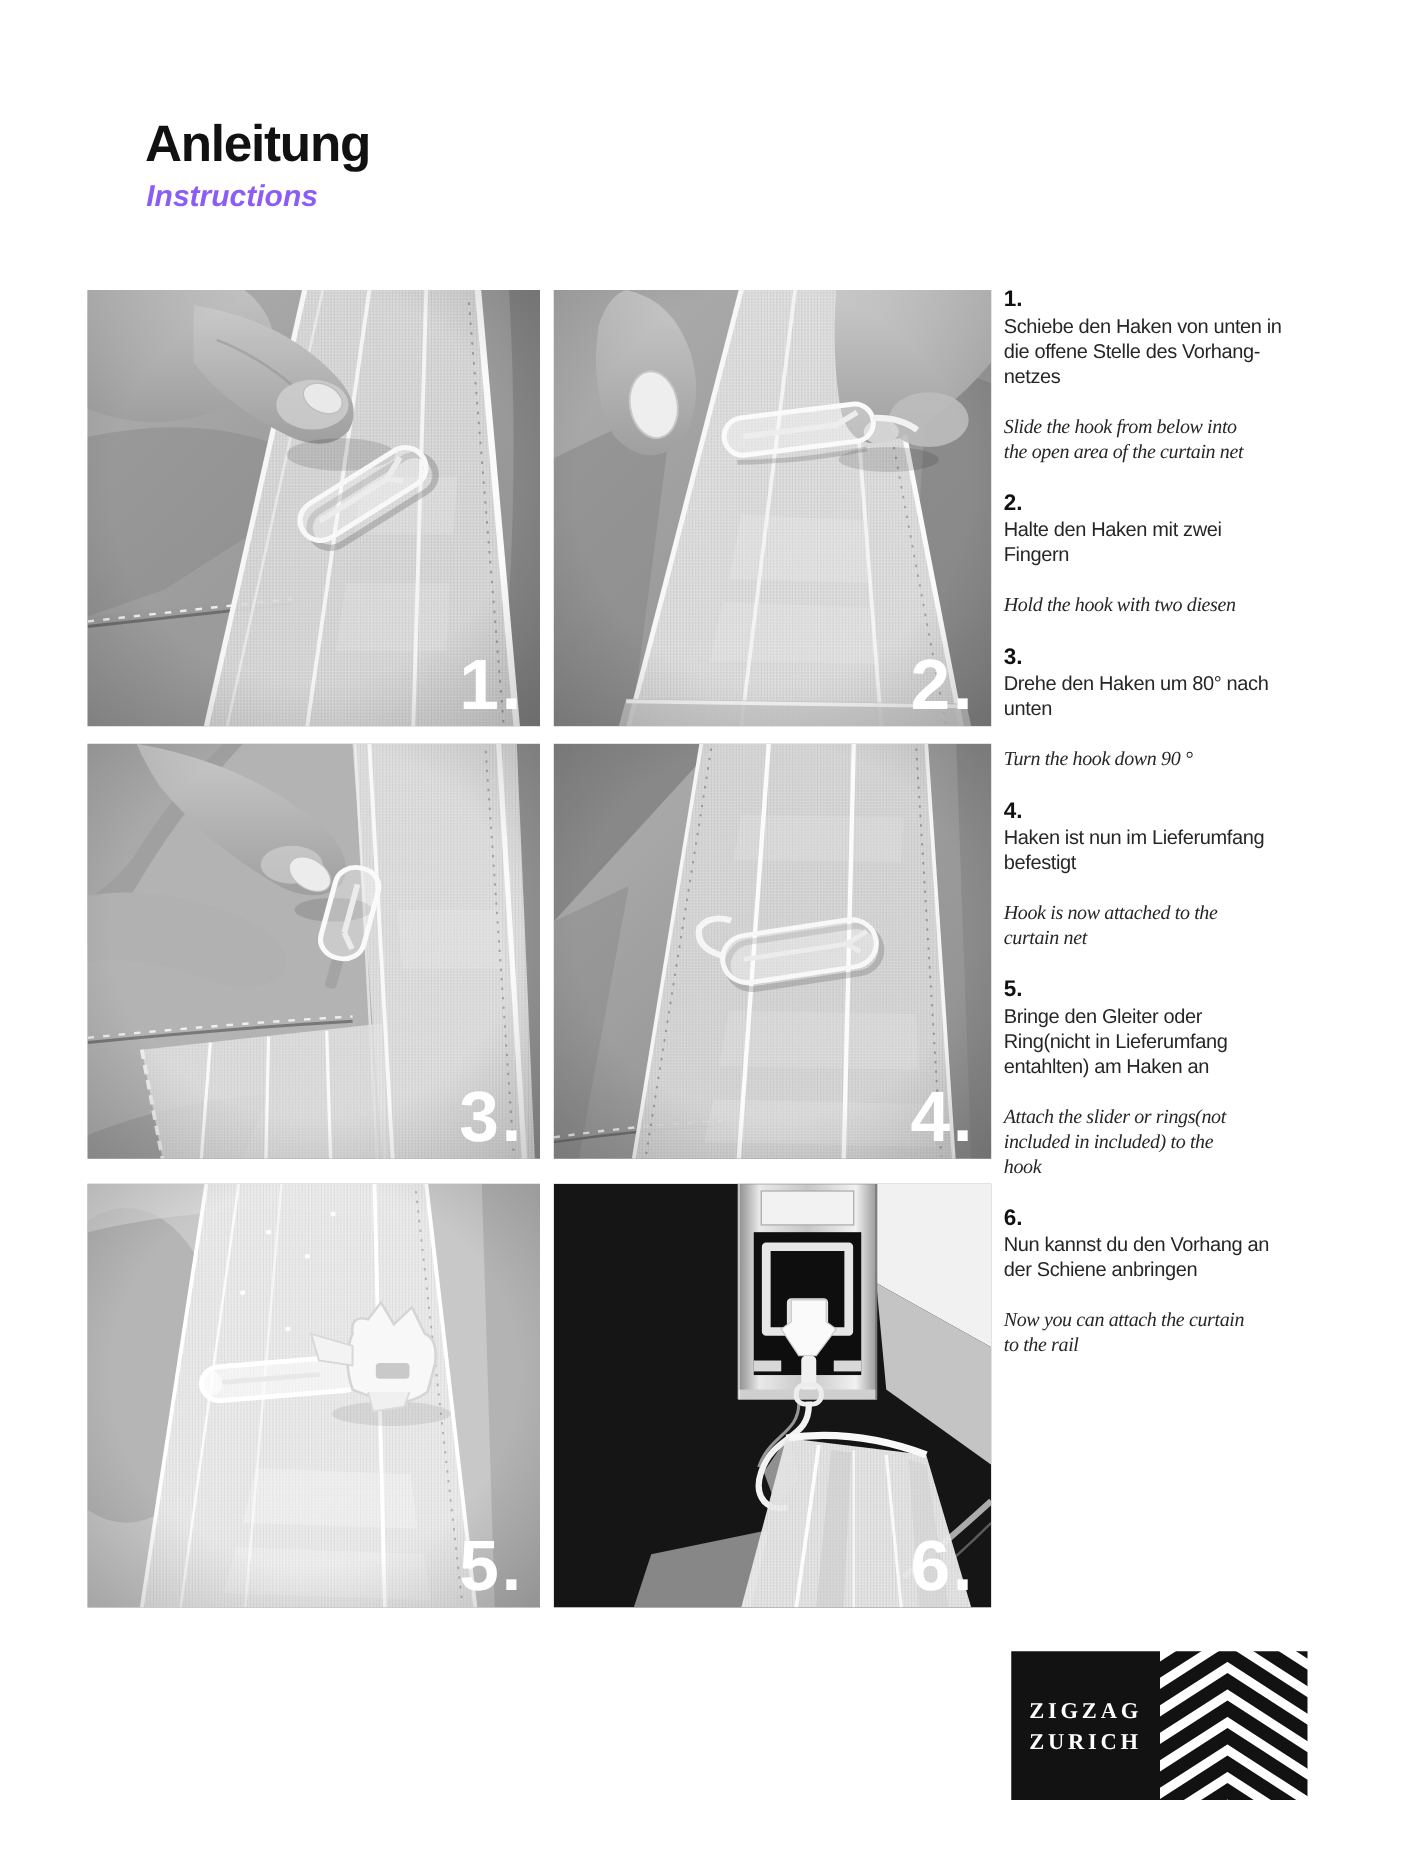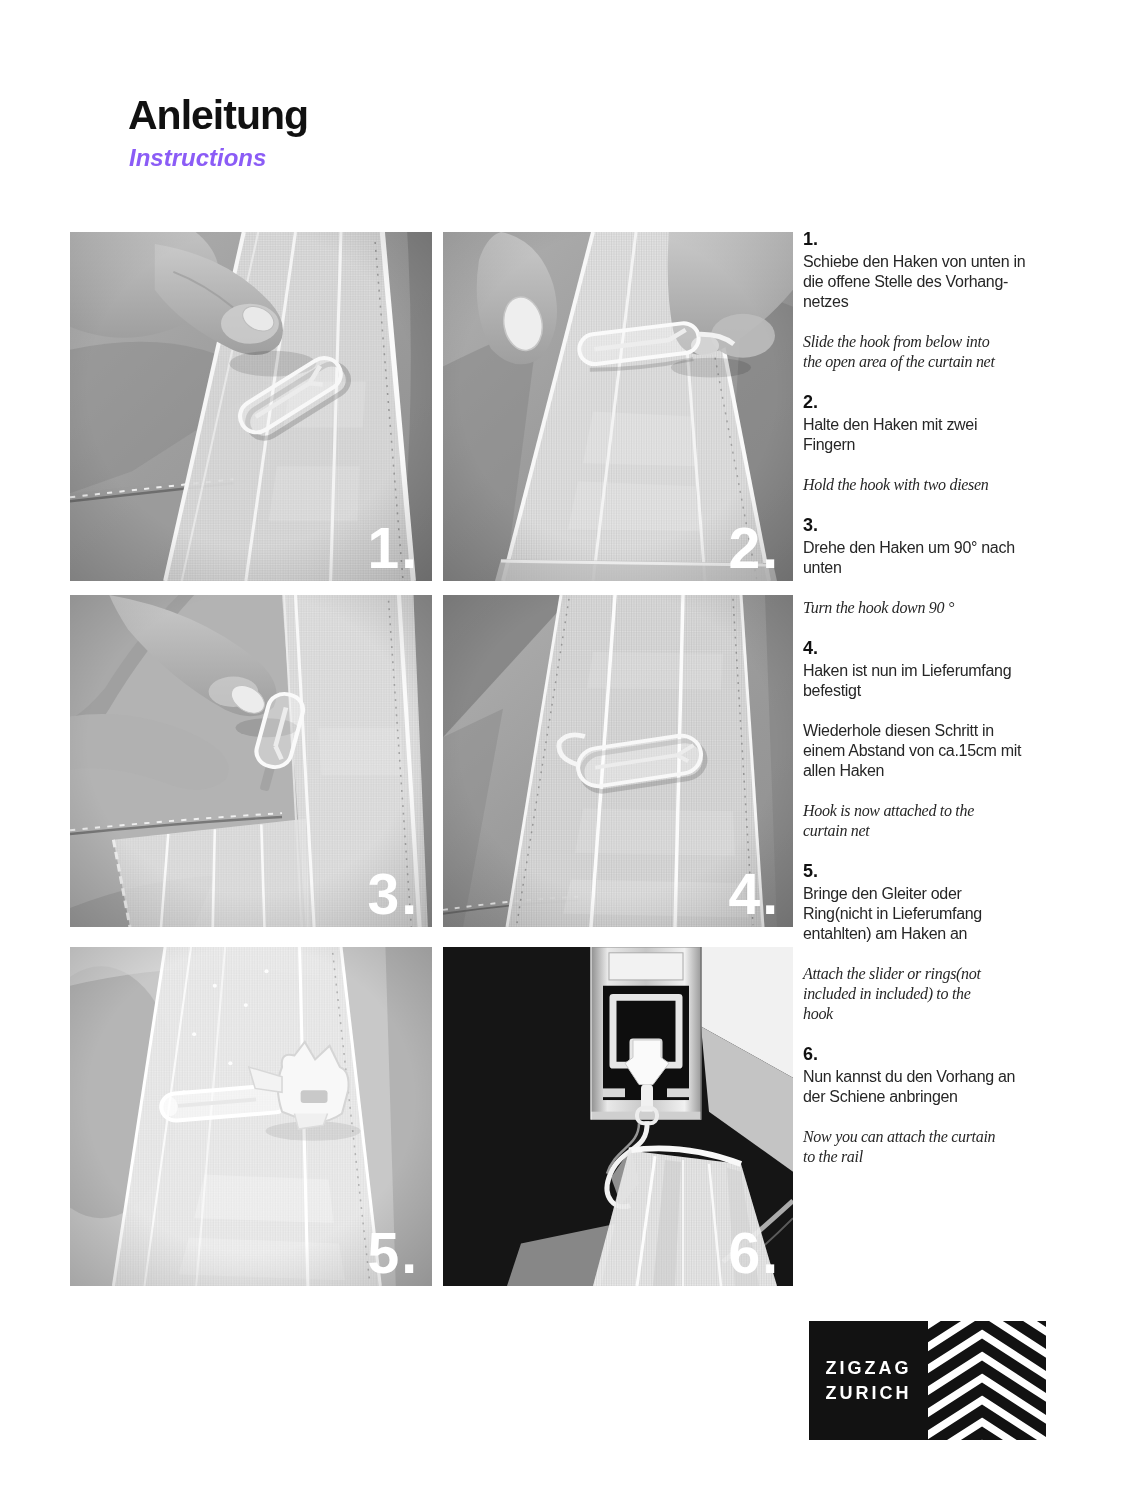--- a/index.html
+++ b/index.html
@@ -1,19 +1,19 @@
 <!DOCTYPE html>
 <html><head>
 <meta charset="utf-8">
 <style>
   html,body{margin:0;padding:0;background:#ffffff;}
   .page{position:relative;width:1125px;height:1500px;background:#ffffff;overflow:hidden;
         font-family:"Liberation Sans",sans-serif;color:#1f1f1f;}
   
-  .title-block{position:absolute;left:128px;top:92px;}
+  .title-block{position:absolute;left:116px;top:92px;}
   .title-block h1{margin:0;font-size:41px;font-weight:800;letter-spacing:-1px;color:#111;}
   .title-block h2{margin:5px 0 0 1px;font-size:24px;font-weight:700;font-style:italic;color:#8b5cf6;}
   
   figure.photo{position:absolute;margin:0;overflow:hidden;background:#9a9a9a;}
   figure.photo svg{display:block;width:100%;height:100%;}
   .f1{left:70px;top:232px;width:362px;height:349px;}
   .f2{left:443px;top:232px;width:350px;height:349px;}
   .f3{left:70px;top:595px;width:362px;height:332px;}
   .f4{left:443px;top:595px;width:350px;height:332px;}
   .f5{left:70px;top:947px;width:362px;height:339px;}
@@ -22,21 +22,21 @@
        color:#ffffff;letter-spacing:2px;line-height:1;}
   
   .steps{position:absolute;left:803px;top:229px;width:268px;}
   .step .n{font-size:18px;font-weight:800;color:#111;margin:0 0 2px;}
   .step p{margin:0 0 20px;font-size:16px;line-height:20px;letter-spacing:-0.3px;
           white-space:pre-line;color:#262626;}
   .step p.en{font-style:italic;font-family:Liberation Serif, serif;}
   
   .logo{position:absolute;left:809px;top:1321px;width:237px;height:119px;display:flex;}
   .logo-box{width:119px;height:119px;background:#121212;color:#fff;display:flex;
-            flex-direction:column;align-items:center;justify-content:center;gap:7px;}
+            flex-direction:column;align-items:center;justify-content:center;gap:7px;font-family:Liberation Serif, serif;}
   .logo-box span{font-size:18px;font-weight:700;letter-spacing:3px;line-height:1;}
   .logo-zigzag{width:118px;height:119px;display:block;}
 </style>
 </head>
 <body>
 
 <div class="page">
 
   <svg width="0" height="0" style="position:absolute">
     <defs>
@@ -316,31 +316,28 @@
 the open area of the curtain net</p>
     </div>
     <div class="step">
       <div class="n">2.</div>
       <p class="de">Halte den Haken mit zwei
 Fingern</p>
       <p class="en">Hold the hook with two diesen</p>
     </div>
     <div class="step">
       <div class="n">3.</div>
-      <p class="de">Drehe den Haken um 90° nach
+      <p class="de">Drehe den Haken um 80° nach
 unten</p>
       <p class="en">Turn the hook down 90 °</p>
     </div>
     <div class="step">
       <div class="n">4.</div>
       <p class="de">Haken ist nun im Lieferumfang
 befestigt</p>
-      <p class="de">Wiederhole diesen Schritt in
-einem Abstand von ca.15cm mit
-allen Haken</p>
       <p class="en">Hook is now attached to the
 curtain net</p>
     </div>
     <div class="step">
       <div class="n">5.</div>
       <p class="de">Bringe den Gleiter oder
 Ring(nicht in Lieferumfang
 entahlten) am Haken an</p>
       <p class="en">Attach the slider or rings(not
 included in included) to the

